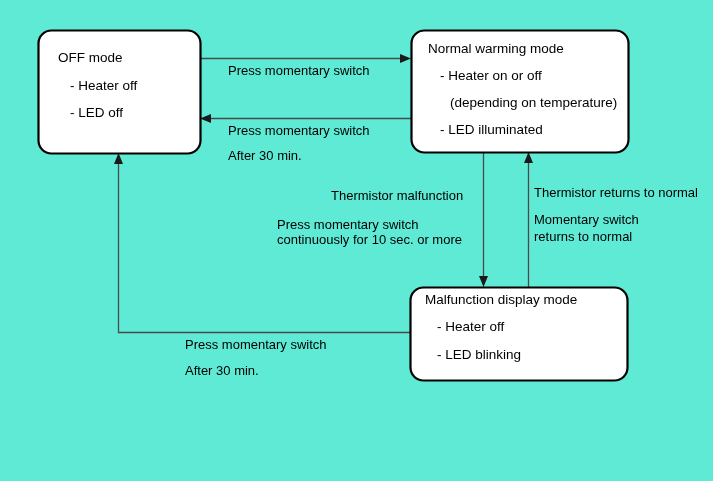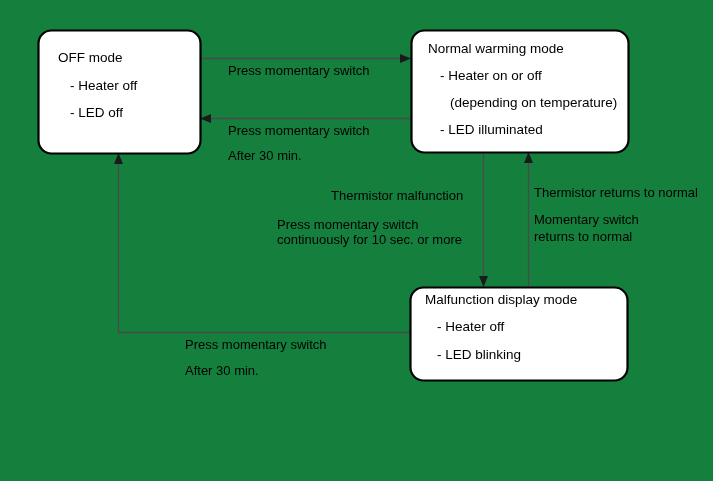--- a/index.html
+++ b/index.html
@@ -10,21 +10,21 @@
   body {
     width: 713px;
     height: 481px;
     overflow: hidden;
     font-family: "Liberation Sans", sans-serif;
   }
   #diagram-root {
     position: relative;
     width: 713px;
     height: 481px;
-    background: #15803d;
+    background: #5eead4;
   }
   svg#diagram-svg {
     position: absolute;
     top: 0;
     left: 0;
     width: 713px;
     height: 481px;
     display: block;
   }
   .state-box {

